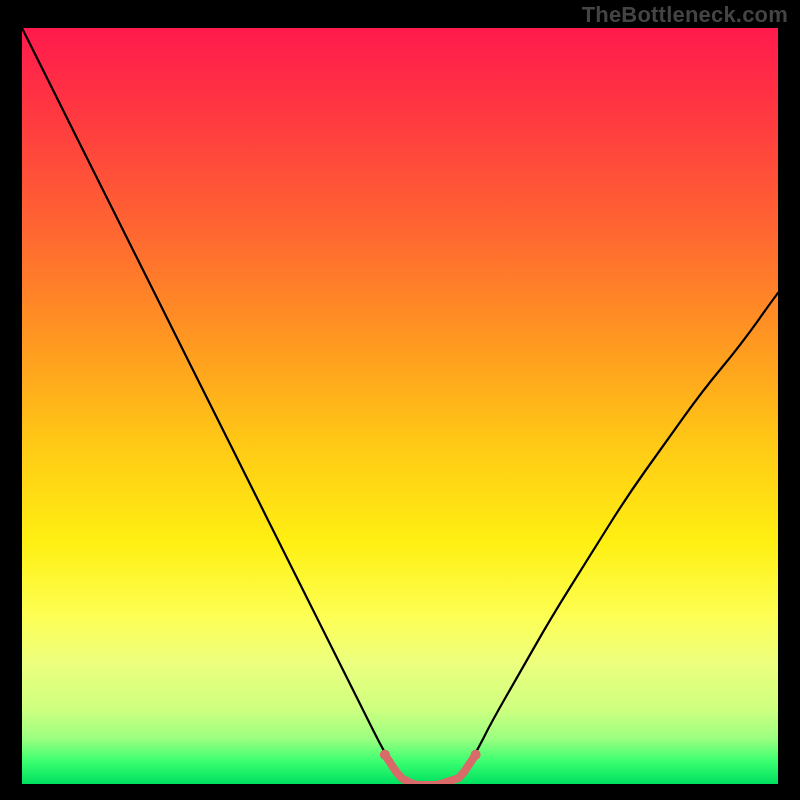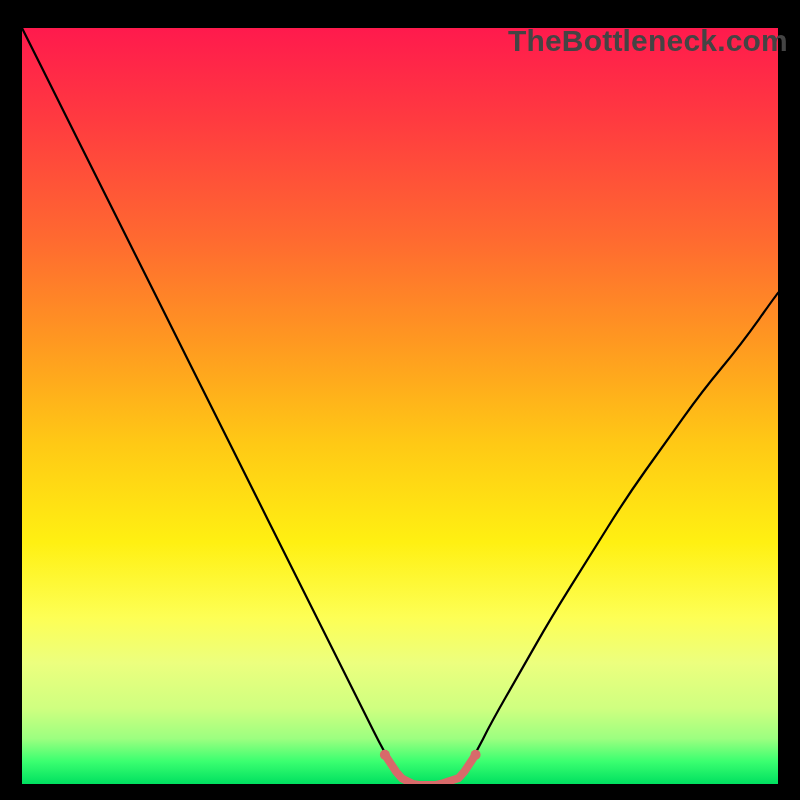--- a/index.html
+++ b/index.html
@@ -6,24 +6,24 @@
   body {
     width: 800px;
     height: 800px;
     background: #000;
     position: relative;
     font-family: Arial, sans-serif;
     overflow: hidden;
   }
   .watermark {
     position: absolute;
-    top: 24px;
+    top: 2px;
     right: 12px;
     color: #444;
-    font-size: 30px;
+    font-size: 22px;
     font-weight: bold;
     z-index: 10;
     letter-spacing: 0.2px;
     text-align: right;
   }
   .plot-frame {
     position: absolute;
     left: 22px;
     top: 28px;
     width: 756px;

